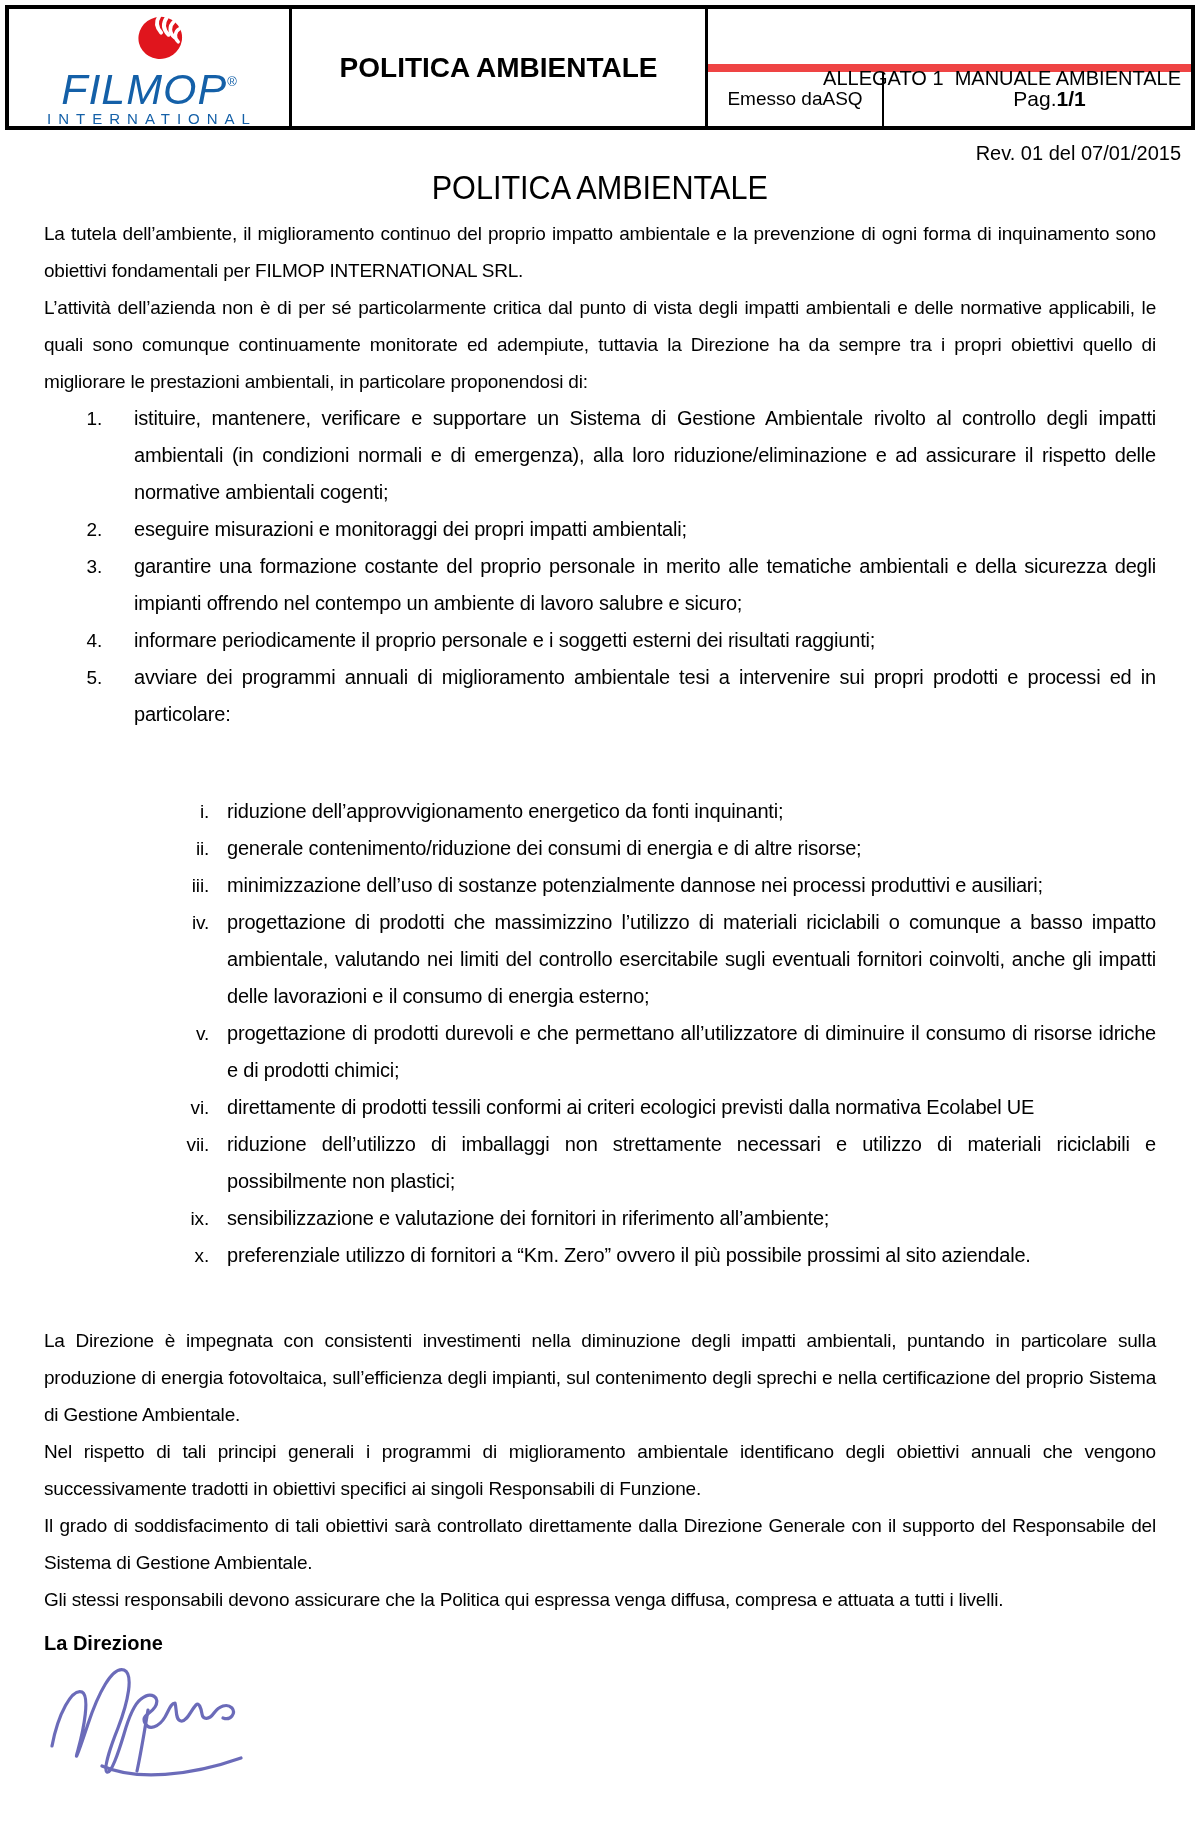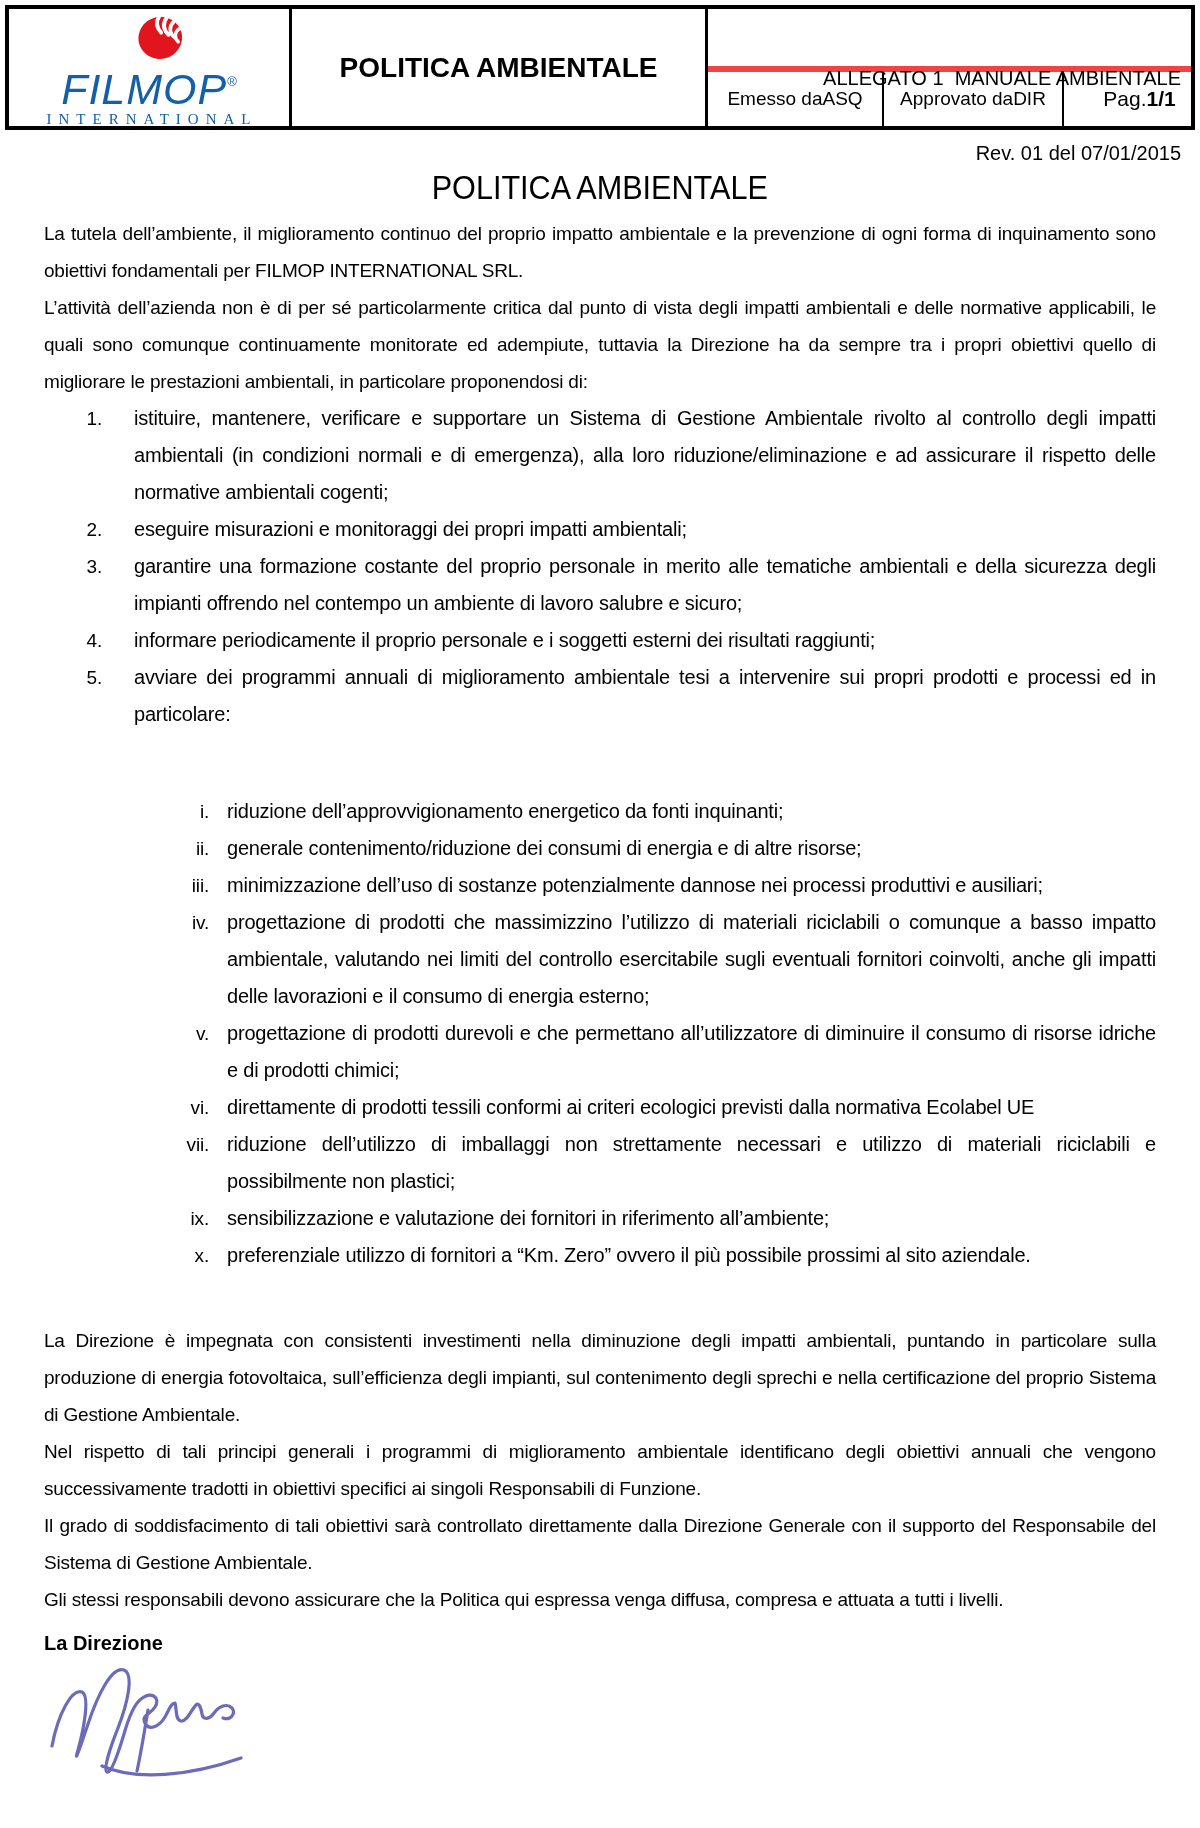--- a/index.html
+++ b/index.html
@@ -38,33 +38,33 @@
   .logo-word{
     color:var(--brand-blue);
     font-weight:normal;font-style:italic;
     font-size:43px;letter-spacing:1px;line-height:40px;
     white-space:nowrap;
   }
   .logo-reg{font-size:13px;font-style:normal;vertical-align:18px;letter-spacing:0;}
   .logo-sub{
     color:var(--brand-blue);
     font-size:15px;letter-spacing:7px;line-height:18px;
-    margin-top:1px;margin-left:6px;white-space:nowrap;font-family:Liberation Serif, serif;
+    margin-top:1px;margin-left:6px;white-space:nowrap;
   }
   .hdr-title-cell{
     width:416px;
     border-right:3px solid #000;
     box-sizing:border-box;
     display:flex;align-items:center;justify-content:center;
   }
   .hdr-title{font-size:28px;font-weight:bold;letter-spacing:0px;}
   .hdr-right{flex:1;display:flex;flex-direction:column;}
   .hdr-allegato{
     height:63px;box-sizing:border-box;
-    border-bottom:6px solid #ef4444;
+    border-bottom:8px solid #ef4444;
     text-align:right;
     padding:7px 10px 0 0;
     font-size:20px;line-height:25px;
     white-space:pre-wrap;
   }
   .hdr-bottom{flex:1;display:flex;}
   .hdr-cell{
     display:flex;flex-direction:row;align-items:center;justify-content:center;
     font-size:19px;line-height:24px;text-align:center;
     box-sizing:border-box;
@@ -139,24 +139,20 @@
     <div class="hdr-right">
       <div class="hdr-allegato">
         <div>ALLEGATO 1&nbsp; MANUALE AMBIENTALE</div>
         <div>Rev. 01 del 07/01/2015</div>
       </div>
       <div class="hdr-bottom">
         <div class="hdr-cell cell-emesso">
           <div>Emesso da</div>
           <div>ASQ</div>
         </div>
-        <div class="hdr-cell cell-approvato">
-          <div>Approvato da</div>
-          <div>DIR</div>
-        </div>
         <div class="hdr-cell cell-pag">
           <span>Pag.</span>
             <span class="pag-num">1/1</span>
         </div>
       </div>
     </div>
   </div>
 
   <div class="content">
 

